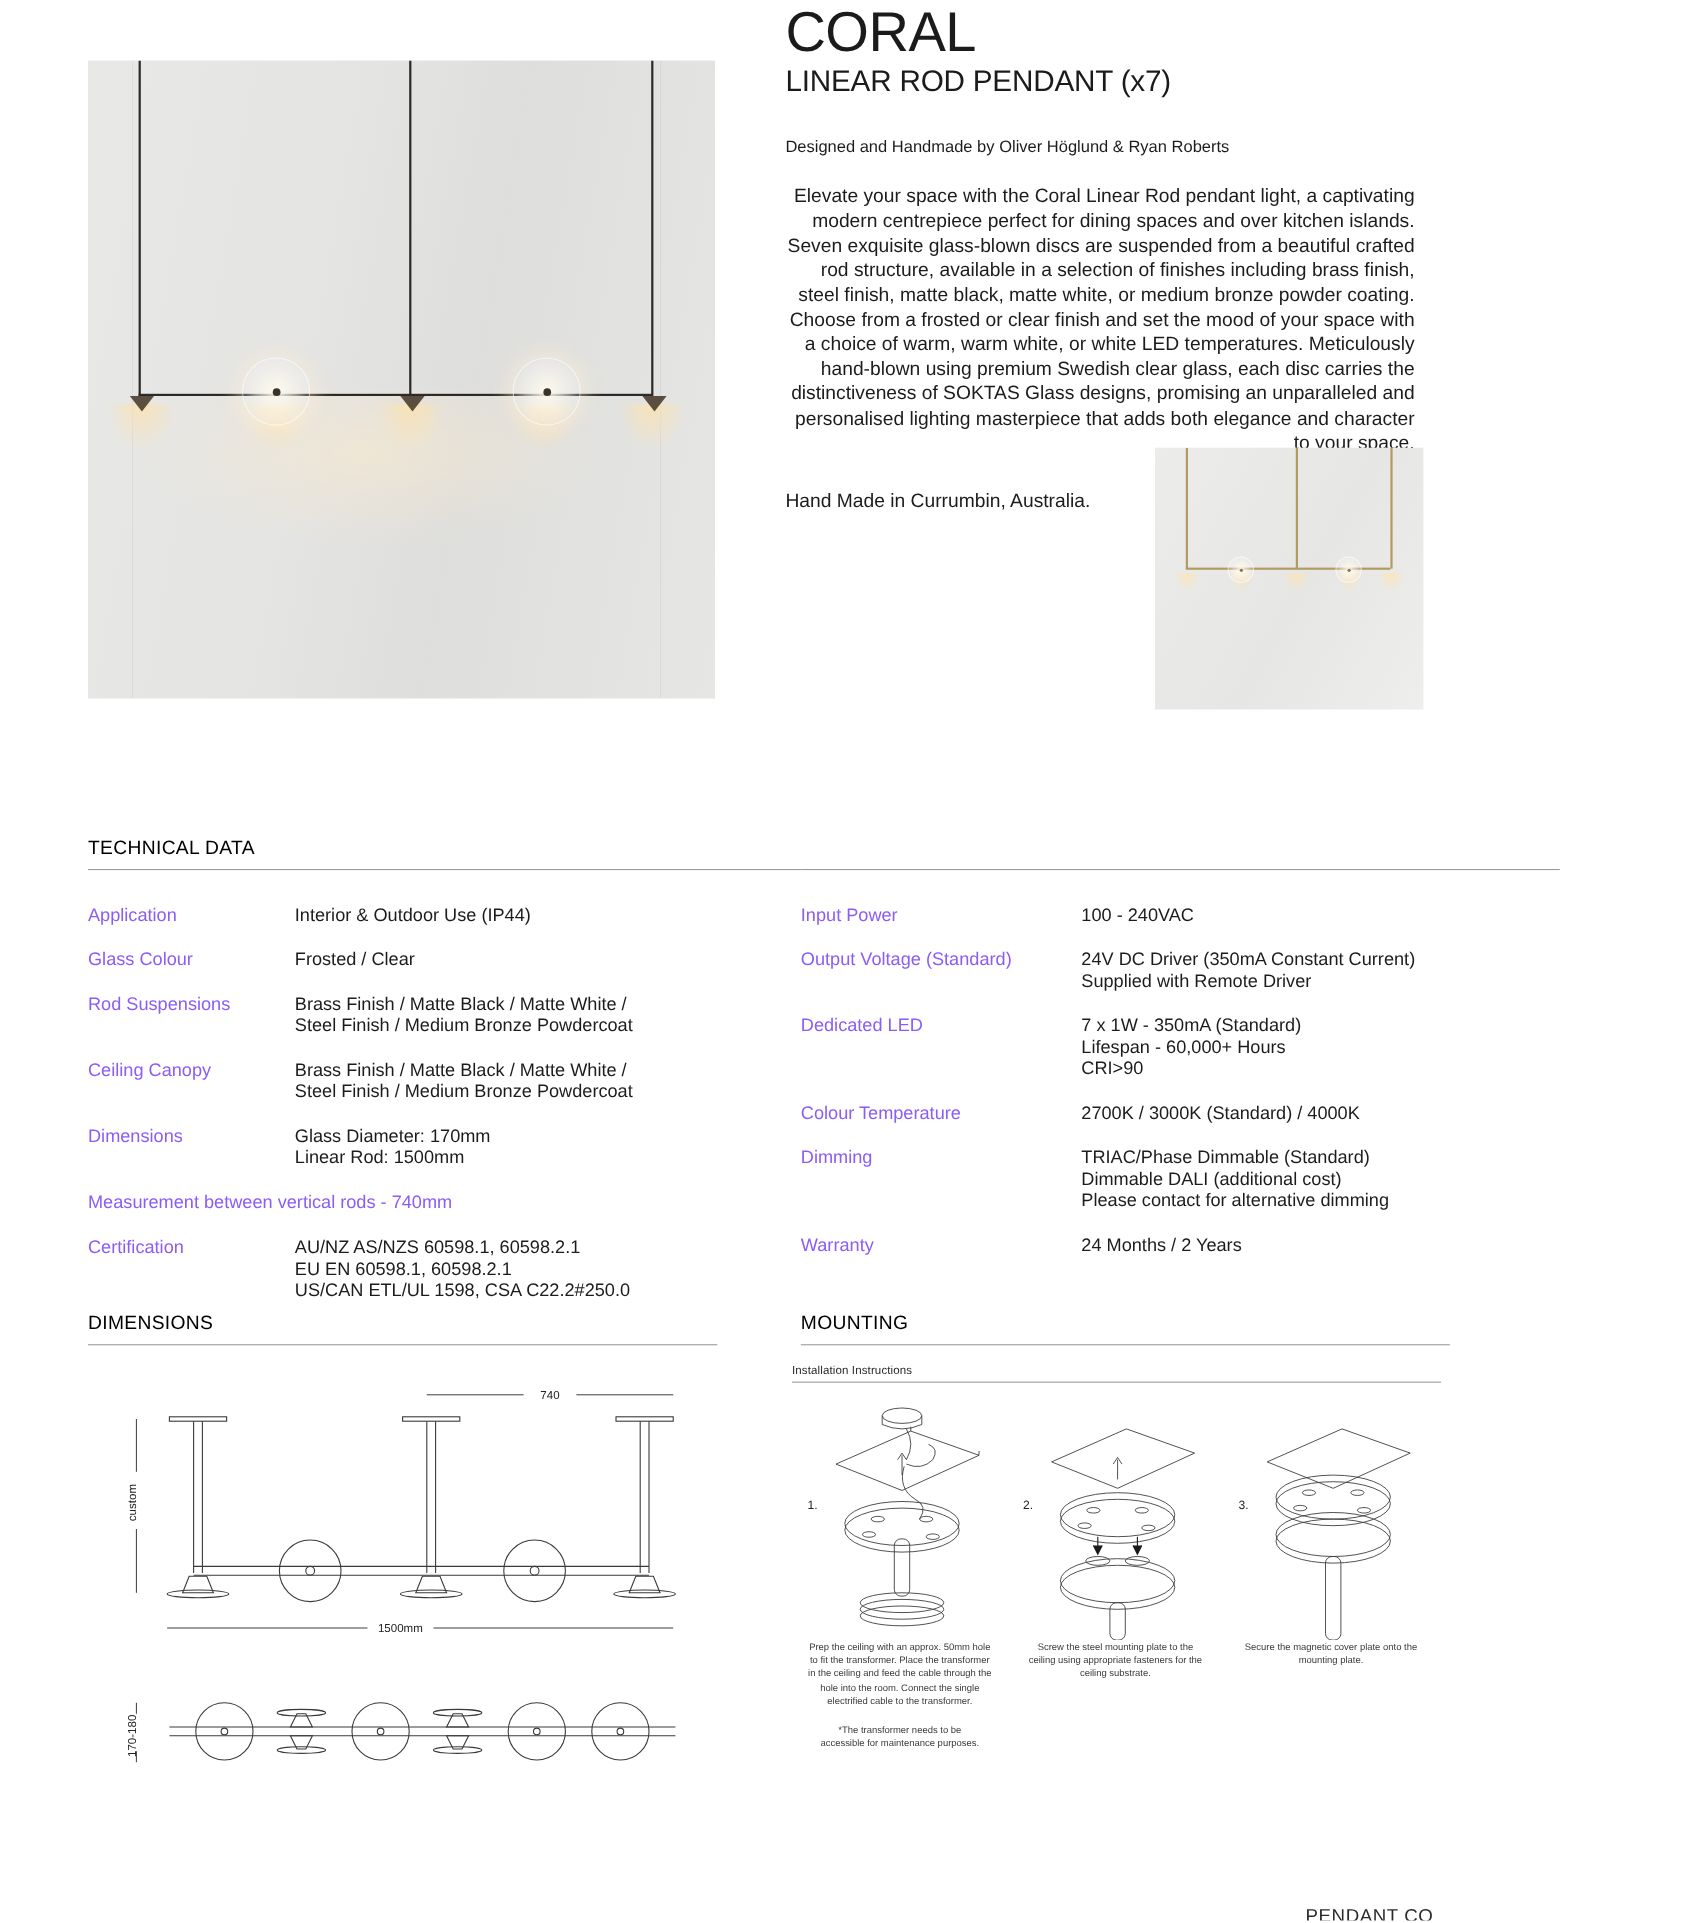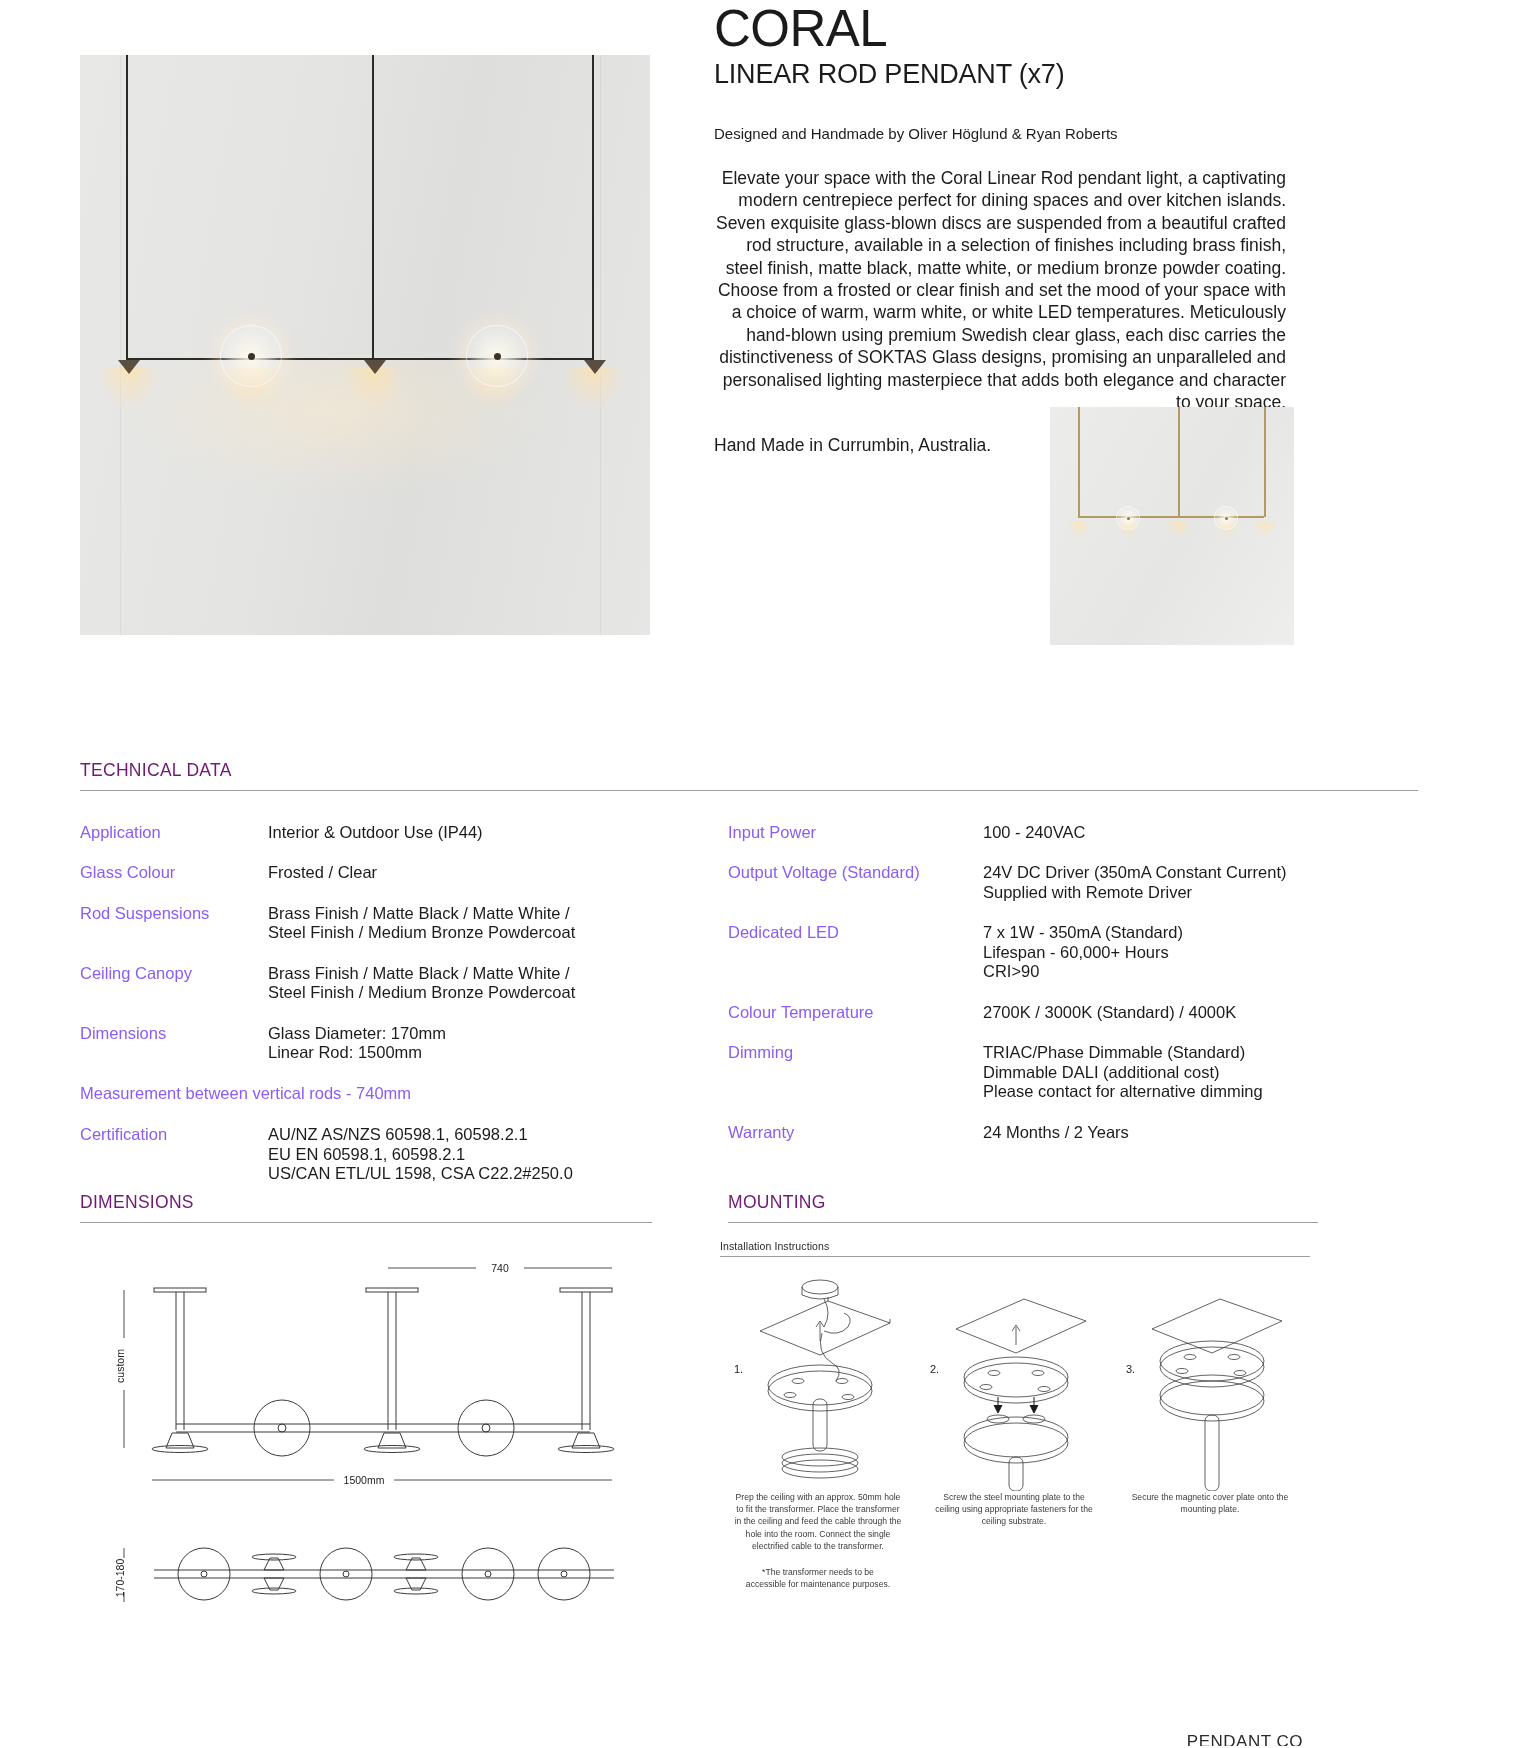--- a/index.html
+++ b/index.html
@@ -98,21 +98,21 @@
   }
   .desc {
     margin-top: 22px;
     font-size: 17.5px;
     line-height: 1.28;
     color: #1c1c1c;
     width: 572px;
     text-align: right;
   }
   .madein {
-    margin-top: 22px;
+    margin-top: 32px;
     font-size: 17.5px;
     color: #1c1c1c;
   }
   .thumb {
     position: absolute;
     left: 1050px;
     top: 407px;
     width: 244px;
     height: 238px;
     background: linear-gradient(120deg,#ececea 0%, #e6e6e4 55%, #eeeeec 100%);
@@ -131,21 +131,21 @@
   }
   .t-glow{
     position:absolute; width:34px;height:48px;
     background: radial-gradient(ellipse 17px 24px at 50% 0%, rgba(255,228,176,0.8), rgba(255,228,176,0) 72%);
   }
 
   
   .section-head {
     font-size: 17.5px;
     letter-spacing: 0.3px;
-    color: #701a75;
+    color: #000000;
     padding-bottom: 9px;
   }
   .rule { height: 1px; background: #9c9c9c; }
 
   
   .tech-wrap { position: absolute; left: 0; top: 760px; width: 1528px; }
   .tech-head-row { display: flex; }
   .tech-head-left { margin-left: 80px; width: 648px; }
   .tech-head-right { margin-left: 0; width: 690px; }
 

